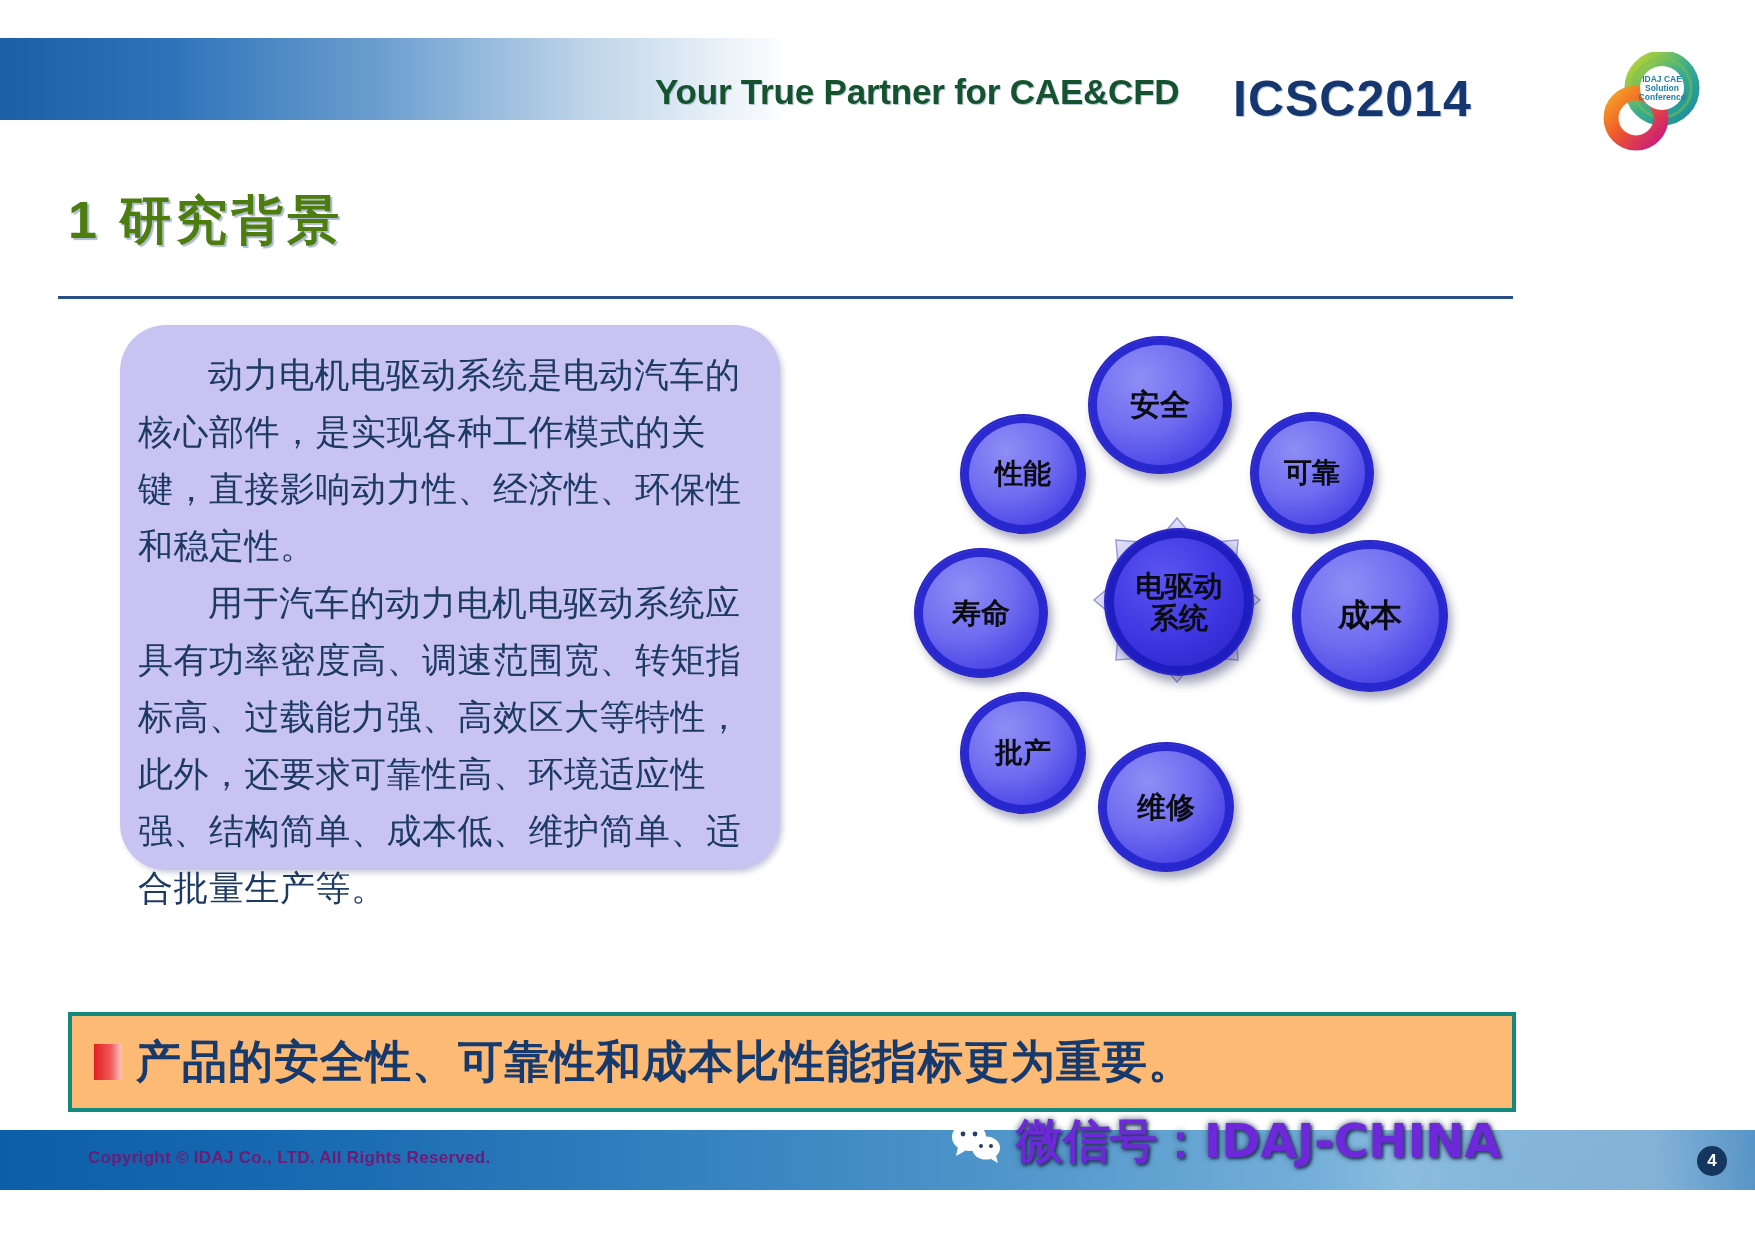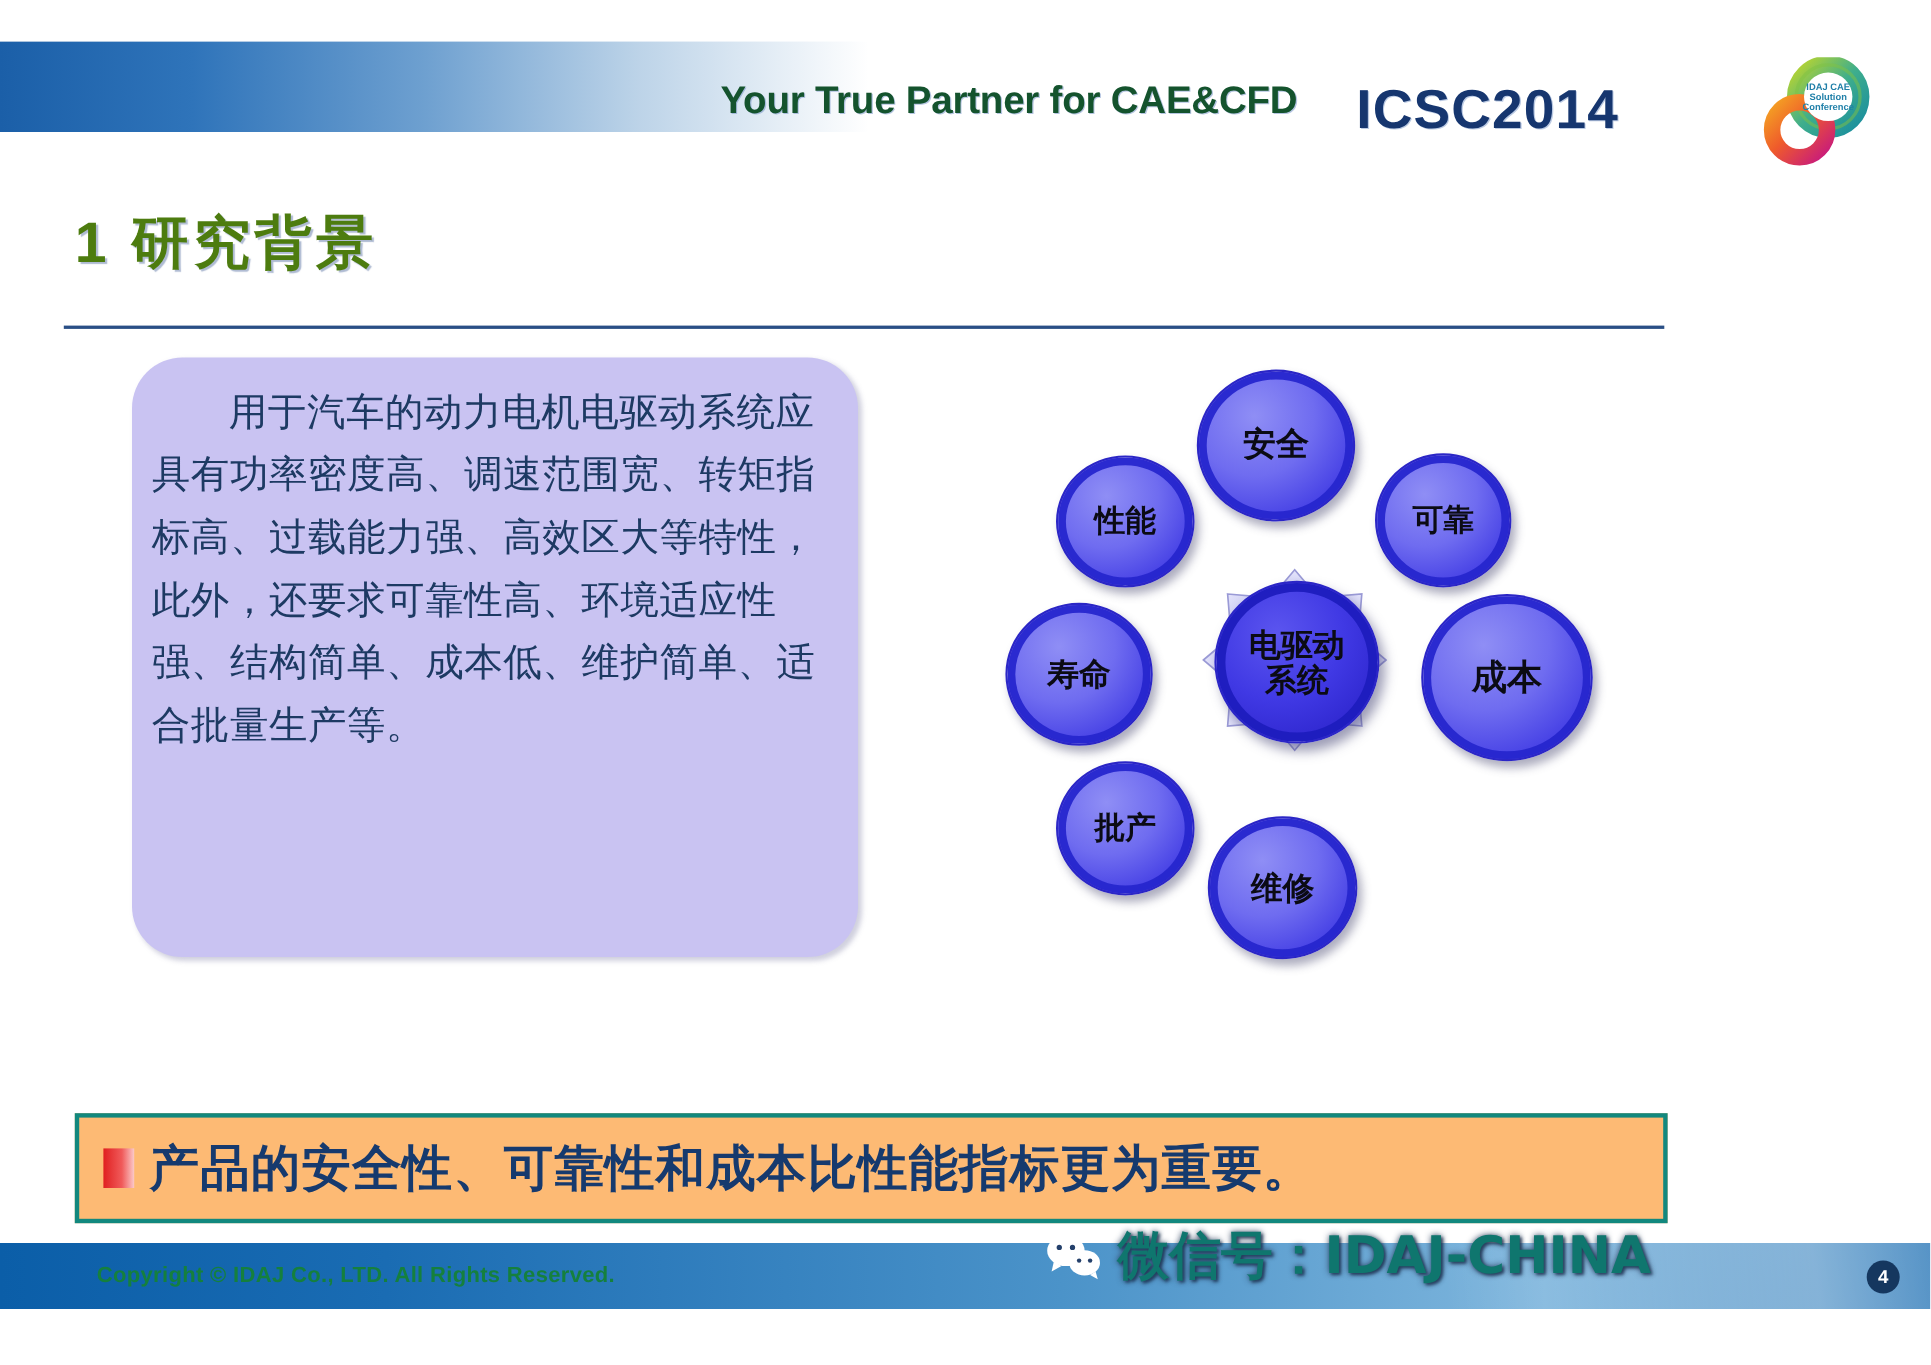--- a/index.html
+++ b/index.html
@@ -106,35 +106,35 @@
     background:linear-gradient(to right,#0b5ea8 0%,#1a6cb3 20%,#4b93c9 55%,#7fb6dd 80%,#2b78b8 100%);
     overflow:hidden;
   }
   .footer-swoosh{
     position:absolute;right:-120px;top:-40px;width:560px;height:150px;
     background:linear-gradient(to right,rgba(255,255,255,0) 0%,rgba(255,255,255,.35) 60%,rgba(255,255,255,.05) 100%);
     transform:rotate(-8deg);
   }
   .footer-copy{
     position:absolute;left:88px;top:1148px;
-    font-size:20px;font-weight:bold;color:#15803d;letter-spacing:.3px;
+    font-size:17px;font-weight:bold;color:#701a75;letter-spacing:.3px;
     white-space:nowrap;
   }
   .page-num{
     position:absolute;left:1697px;top:1146px;width:30px;height:30px;
     border-radius:50%;background:#15375f;color:#fff;
     font-size:17px;font-weight:bold;
     display:flex;align-items:center;justify-content:center;
   }
 
   
   .watermark{
     position:absolute;left:950px;top:1110px;
     display:flex;align-items:center;gap:14px;
-    color:#0f766e;
+    color:#6d28d9;
     font-family:"DejaVu Sans","Liberation Sans",sans-serif;
     font-size:47px;font-weight:bold;
     text-shadow:0 0 6px rgba(40,60,90,.9),2px 2px 3px rgba(20,40,70,.8);
     white-space:nowrap;
   }
   .wechat-icon{
     width:52px;height:44px;flex:0 0 auto;
   }
 </style>
 </head>
@@ -174,20 +174,21 @@
       <text x="62" y="39" text-anchor="middle" font-family="'Liberation Sans',sans-serif" font-size="8.5" font-weight="bold" fill="#1f7fa8">Solution</text>
       <text x="62" y="48" text-anchor="middle" font-family="'Liberation Sans',sans-serif" font-size="8.5" font-weight="bold" fill="#1f7fa8">Conference</text>
     </svg>
   </div>
 
   <div class="slide-title">1  研究背景</div>
   <div class="title-rule"></div>
 
   <div class="text-card">
     <div class="para-wrap">
+      <p>动力电机电驱动系统是电动汽车的核心部件，是实现各种工作模式的关键，直接影响动力性、经济性、环保性和稳定性。</p>
       <p>用于汽车的动力电机电驱动系统应具有功率密度高、调速范围宽、转矩指标高、过载能力强、高效区大等特性，此外，还要求可靠性高、环境适应性强、结构简单、成本低、维护简单、适合批量生产等。</p>
     </div>
   </div>
 
   <div class="diagram">
 
     <svg width="620" height="560" style="position:absolute;left:0;top:0;">
       <defs>
         <linearGradient id="arrG" x1="0" y1="0" x2="0" y2="1">
           <stop offset="0%" stop-color="#e4e4fb"></stop>

